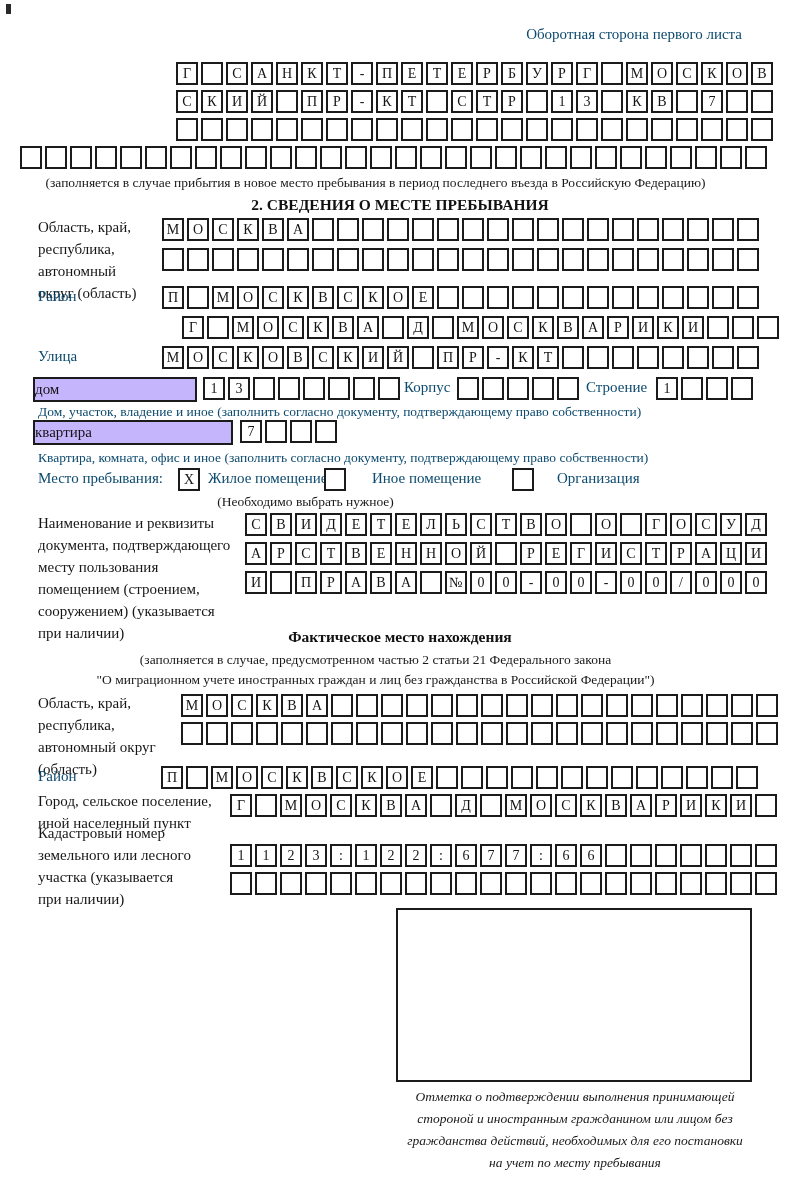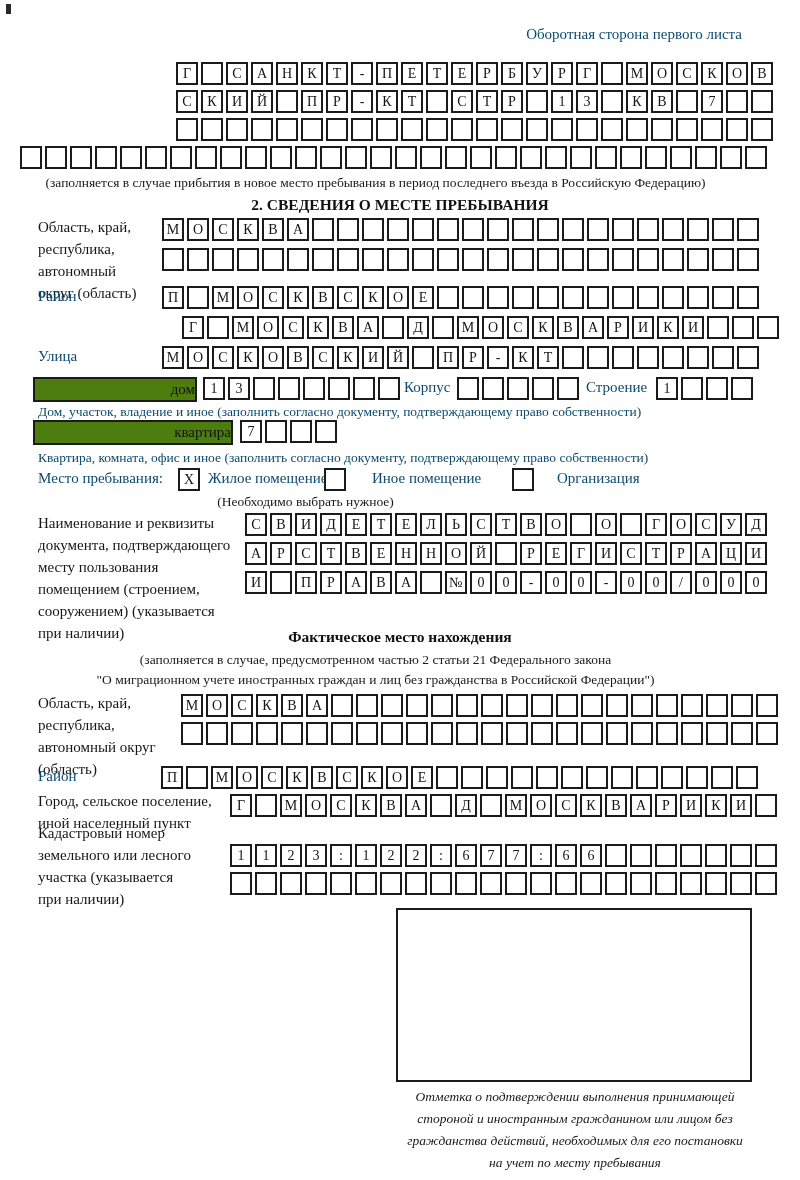--- a/index.html
+++ b/index.html
@@ -16,21 +16,21 @@
     text-align:center;font-size:14px;line-height:20px;background:#fff;
   }
   .lbl{position:absolute;font-size:15px;line-height:22px;color:#161616;}
   .lbl-line{line-height:22px;}
   .onelbl{position:absolute;font-size:15px;color:#0c4a6e;white-space:nowrap;}
   .note{position:absolute;font-size:13.5px;color:#0c4a6e;white-space:nowrap;}
   .cnote{position:absolute;left:0;width:687px;text-align:center;font-size:13.5px;color:#191919;margin-left:32px;}
   .ctitle{position:absolute;left:0;width:800px;text-align:center;font-weight:bold;font-size:15.5px;color:#111;}
   .wbox{
     position:absolute;box-sizing:content-box;height:21px;border:2px solid #1b1b1b;
-    text-align:right;font-size:15px;line-height:21px;background:#4d7c0f;
+    text-align:left;font-size:15px;line-height:21px;background:#c4b5fd;
   }
   .chk{
     position:absolute;box-sizing:content-box;width:18px;height:19px;border:2px solid #1b1b1b;
     text-align:center;font-size:14px;line-height:19px;background:#fff;
   }
   .bigbox{position:absolute;border:2px solid #1b1b1b;background:#fff;}
   .stamp-caption{position:absolute;text-align:center;font-size:13.5px;line-height:20px;color:#191919;}
   .corner{position:absolute;background:#2a2a2a;}
 </style>
 </head>

